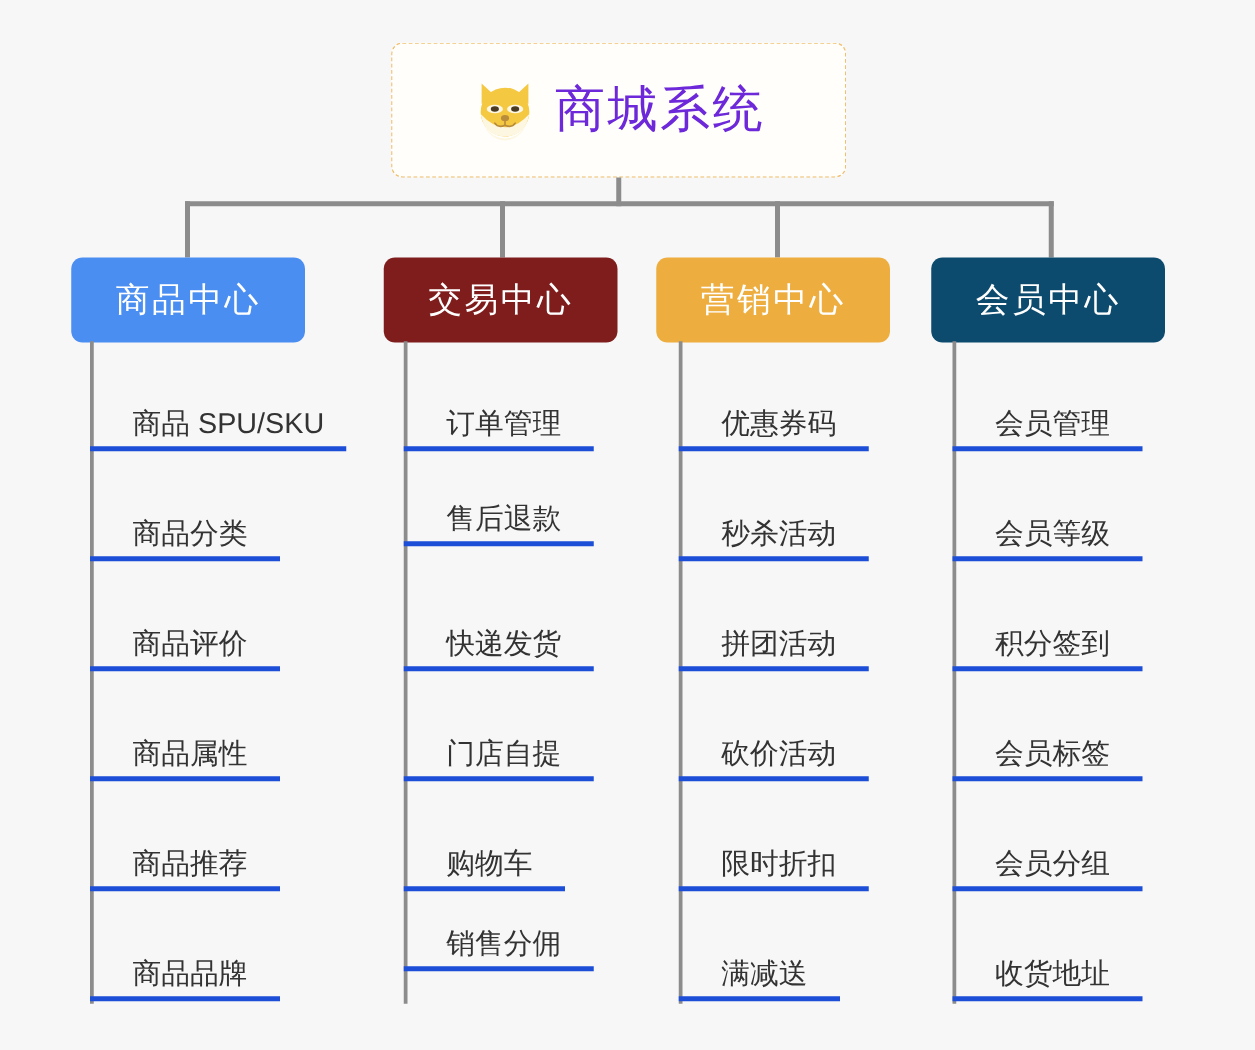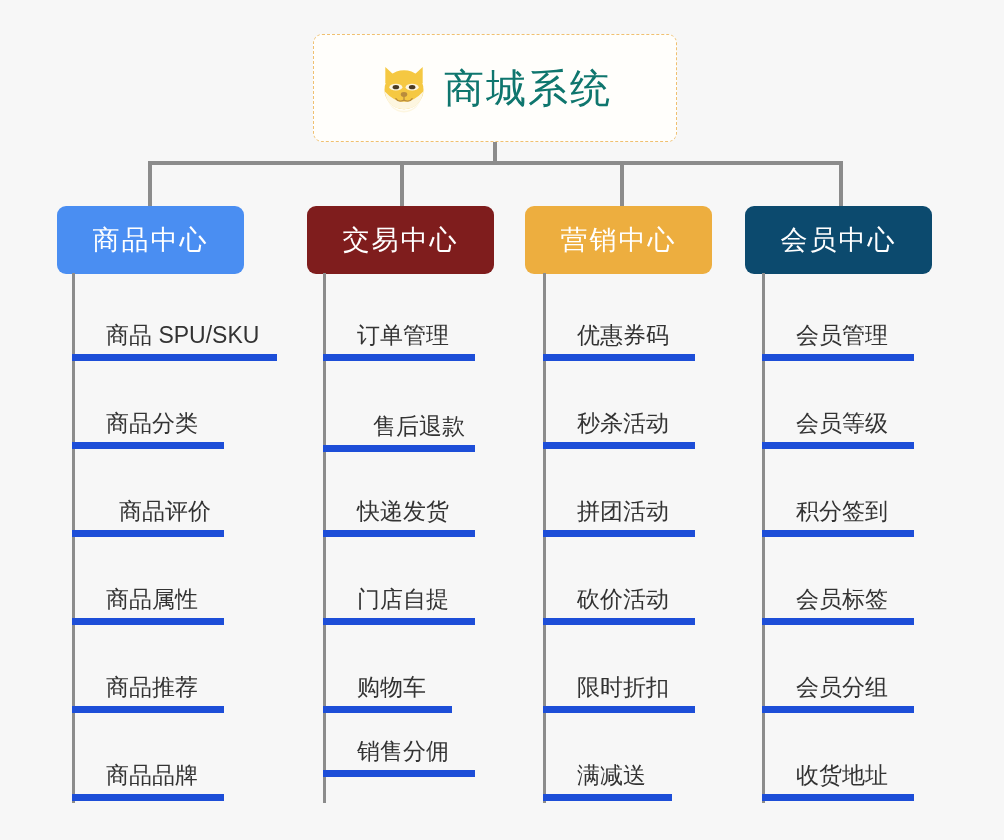--- a/index.html
+++ b/index.html
@@ -37,21 +37,21 @@
     gap: 14px;
   }
   .root-icon {
     width: 52px;
     height: 52px;
     flex: 0 0 auto;
     display: block;
   }
   .root-title {
     font-size: 40px;
-    color: #0f766e;
+    color: #6d28d9;
     letter-spacing: 2px;
     line-height: 1;
     white-space: nowrap;
   }
 
   
   .conn {
     position: absolute;
     background: #8c8c8c;
   }
@@ -86,21 +86,21 @@
     width: 3px;
     background: #8c8c8c;
   }
   .leaf {
     position: absolute;
     left: 0;
     box-sizing: border-box;
     height: 88px;
     display: flex;
     align-items: flex-end;
-    border-bottom: 7px solid #1d4ed8;
+    border-bottom: 4px solid #1d4ed8;
   }
   .leaf-label {
     font-size: 23px;
     color: #333333;
     line-height: 1;
     padding: 0 0 7px 34px;
     white-space: nowrap;
   }
 </style>
 </head>
@@ -148,40 +148,40 @@
   </div>
 
   <div class="column" style="left:72px;">
     <div class="spine" style="height:530px;"></div>
     <div class="leaf" style="top:0px;   width:205px;">
         <span class="leaf-label">商品 SPU/SKU</span>
       </div>
     <div class="leaf" style="top:88px;  width:152px;">
         <span class="leaf-label">商品分类</span>
       </div>
-    <div class="leaf" style="top:176px; width:152px;justify-content:center;">
+    <div class="leaf" style="top:176px; width:152px;">
         <span class="leaf-label">商品评价</span>
       </div>
     <div class="leaf" style="top:264px; width:152px;">
         <span class="leaf-label">商品属性</span>
       </div>
     <div class="leaf" style="top:352px; width:152px;">
         <span class="leaf-label">商品推荐</span>
       </div>
     <div class="leaf" style="top:440px; width:152px;">
         <span class="leaf-label">商品品牌</span>
       </div>
   </div>
 
   <div class="column" style="left:323px;">
     <div class="spine" style="height:530px;"></div>
     <div class="leaf" style="top:0px;   width:152px;">
         <span class="leaf-label">订单管理</span>
       </div>
-    <div class="leaf" style="top:91px;  width:152px;padding-left:16px;">
+    <div class="leaf" style="top:76px;  width:152px;">
         <span class="leaf-label">售后退款</span>
       </div>
     <div class="leaf" style="top:176px; width:152px;">
         <span class="leaf-label">快递发货</span>
       </div>
     <div class="leaf" style="top:264px; width:152px;">
         <span class="leaf-label">门店自提</span>
       </div>
     <div class="leaf" style="top:352px; width:129px;">
         <span class="leaf-label">购物车</span>

